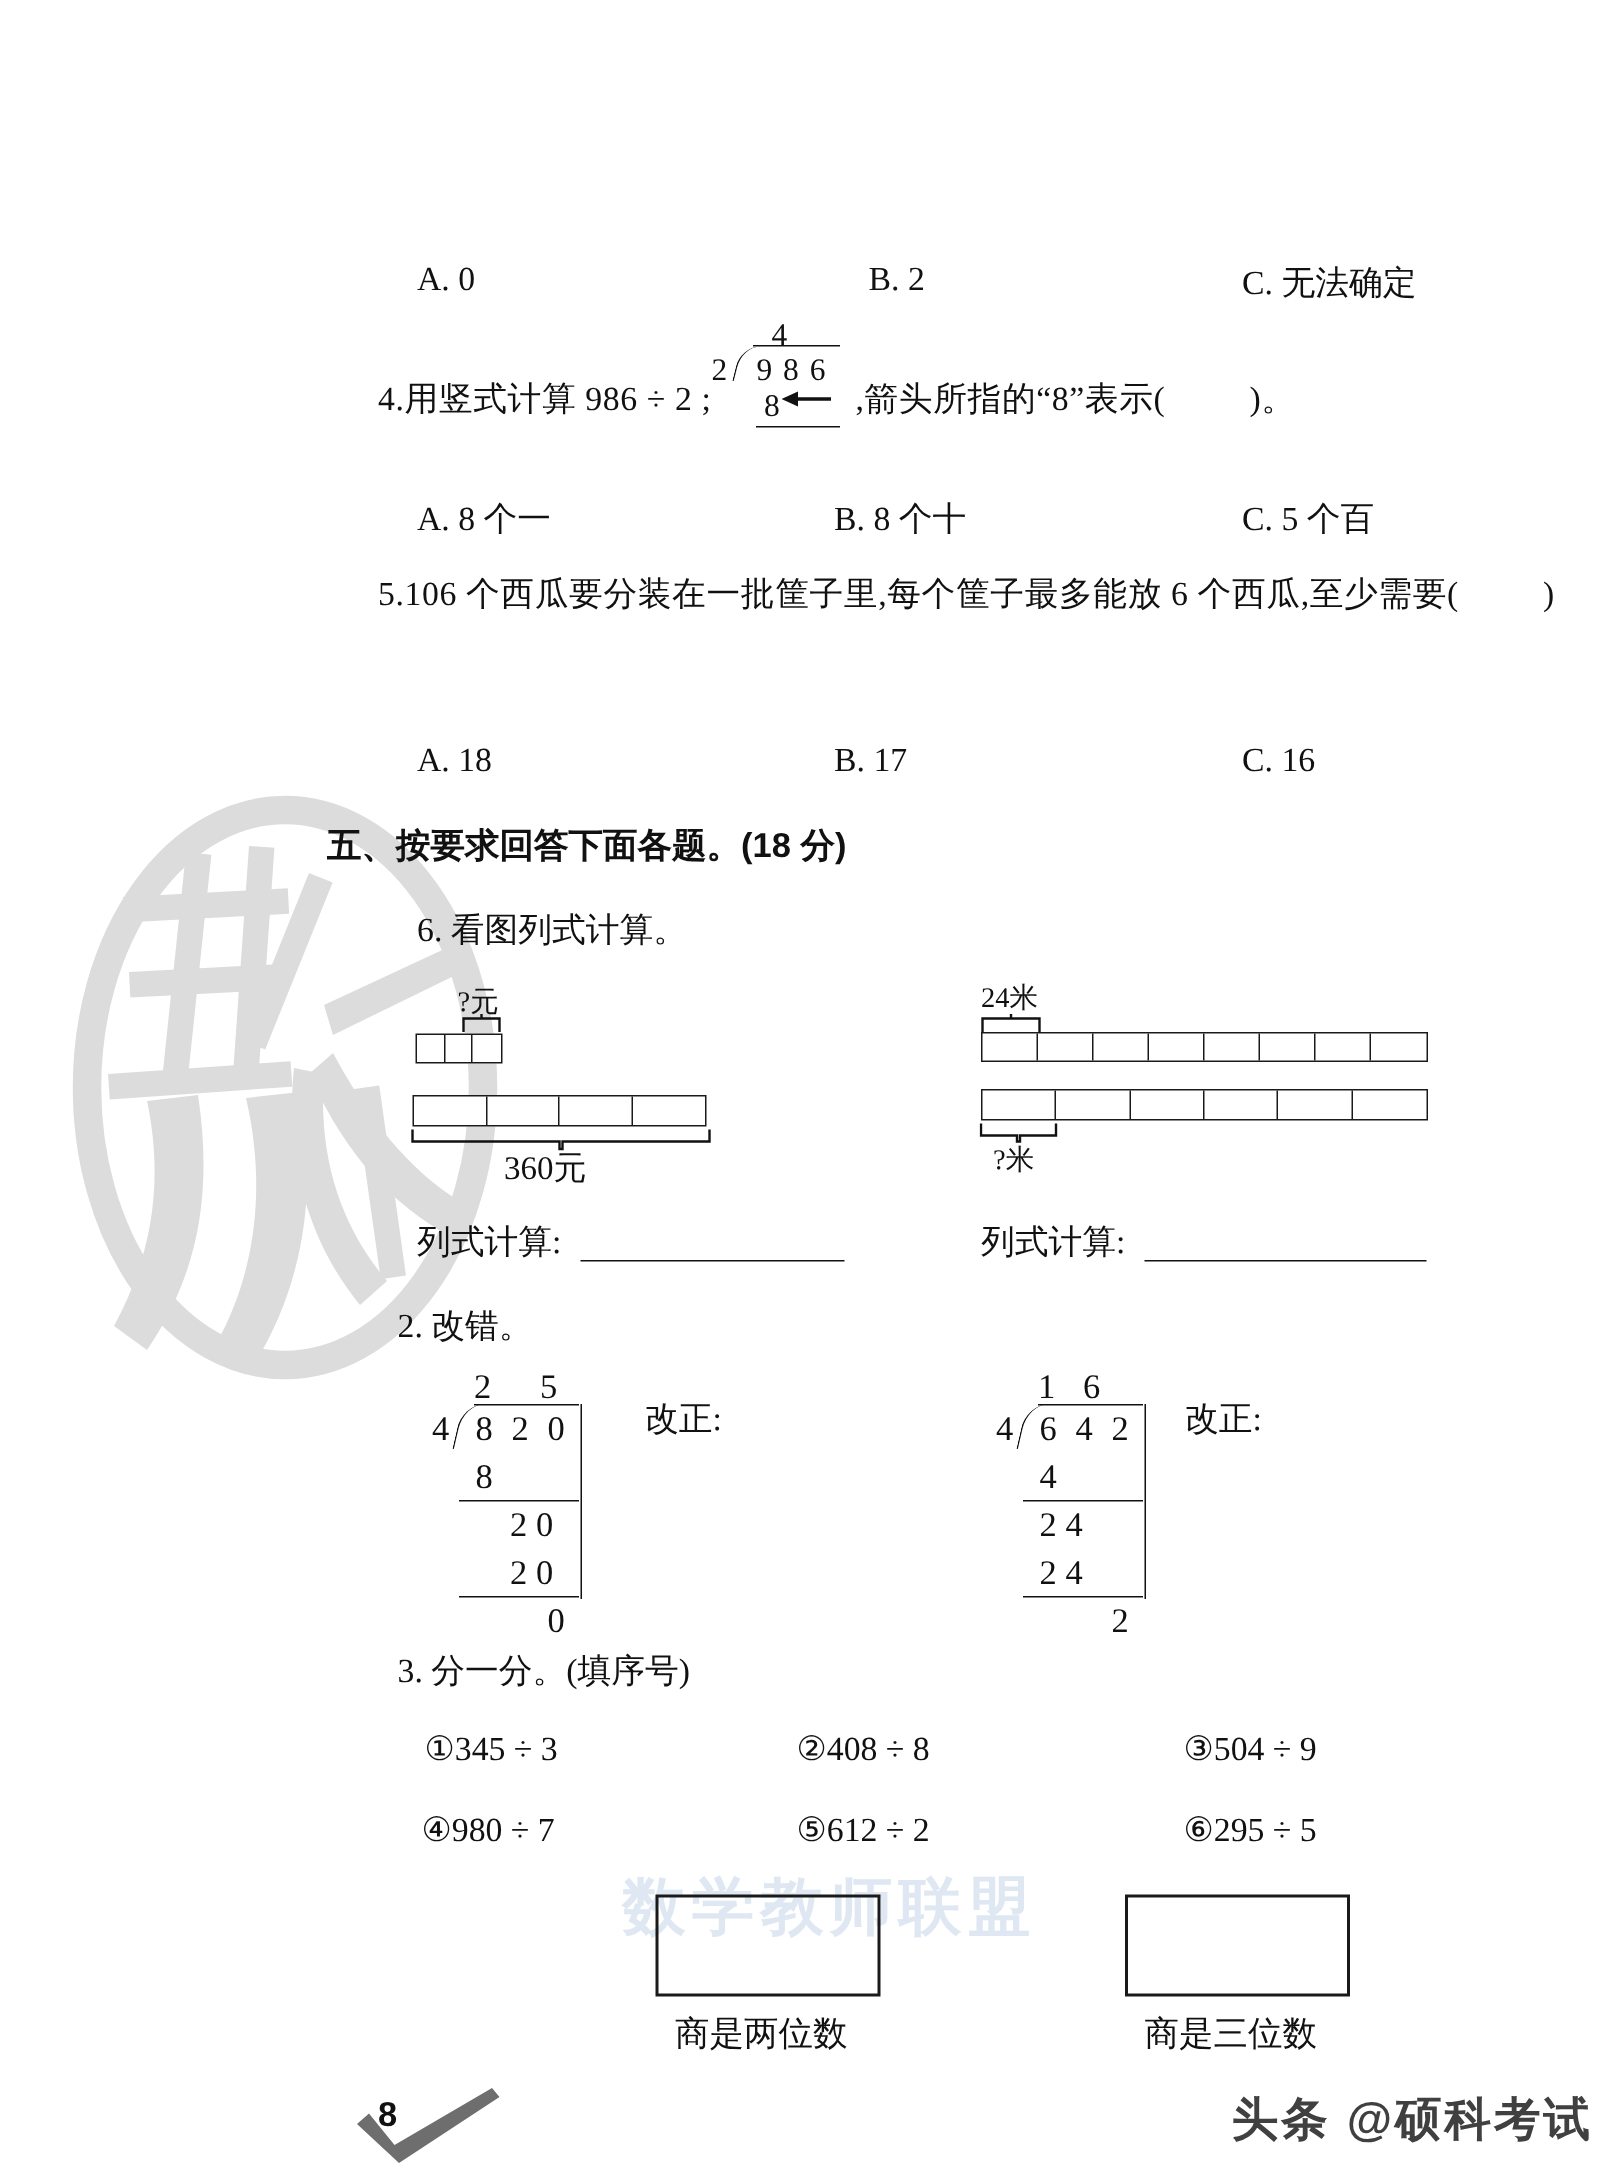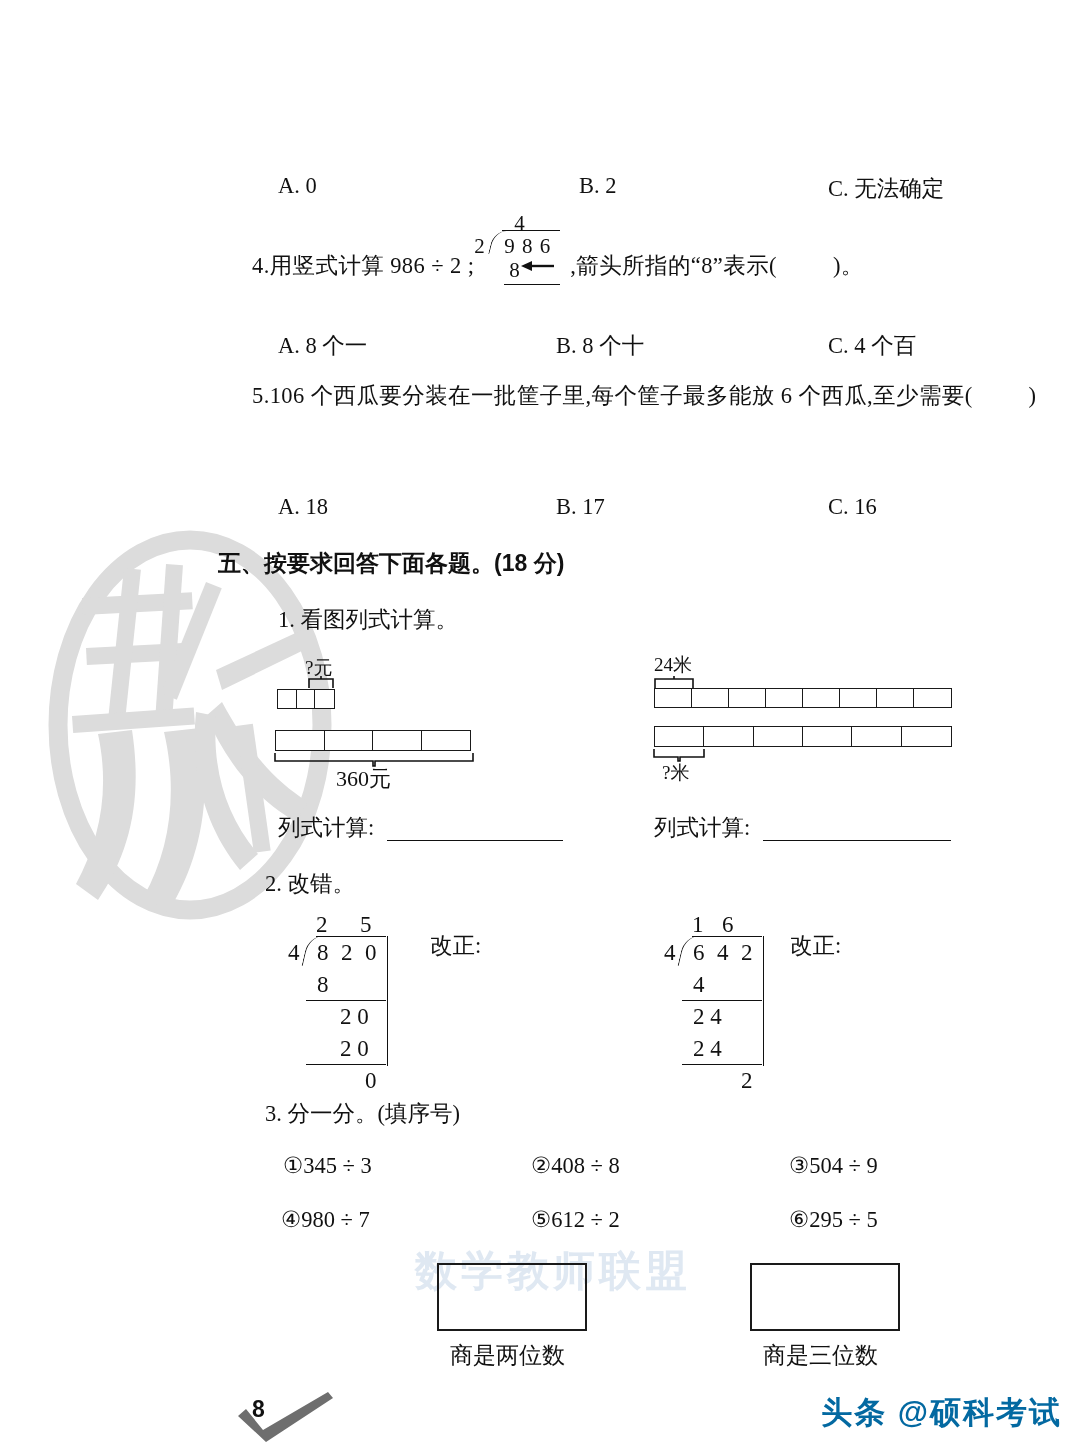--- a/index.html
+++ b/index.html
@@ -204,21 +204,21 @@
     color: #111;
     z-index: 3;
   }
   #footer-credit {
     position: absolute;
     right: 18px;
     top: 1392px;
     font-family: "Liberation Sans", "DejaVu Sans", sans-serif;
     font-weight: bold;
     font-size: 31px;
-    color: #0369a1;
+    color: #404040;
     letter-spacing: 2px;
     white-space: nowrap;
   }
 </style>
 </head>
 <body>
 
 <div id="wm-seal">
   <svg viewBox="0 0 300 410" width="300" height="410" aria-hidden="true">
     <ellipse cx="150" cy="205" rx="132" ry="185" fill="none" stroke="#dcdcdc" stroke-width="19"></ellipse>
@@ -261,33 +261,33 @@
       <span class="q4-subline"></span>
       <svg class="q4-arrow" viewBox="0 0 34 14">
         <line x1="33" y1="7" x2="8" y2="7" stroke="#111" stroke-width="2.4"></line>
         <polygon points="0,7 11,2 11,12" fill="#111"></polygon>
       </svg>
     </span><span>,箭头所指的“8”表示(</span><span style="display:inline-block; width:56px;"></span><span>)。</span>
   </div>
 
   <div class="abs opt" style="left:278px; top:330px;">A. 8 个一</div>
   <div class="abs opt" style="left:556px; top:330px;">B. 8 个十</div>
-  <div class="abs opt" style="left:828px; top:330px;">C. 4 个百</div>
+  <div class="abs opt" style="left:828px; top:330px;">C. 5 个百</div>
 
   <div class="abs q-line" style="left:252px; top:380px;">
     <span>5.</span><span>106 个西瓜要分装在一批筐子里,每个筐子最多能放 6 个西瓜,至少需要(</span><span style="display:inline-block; width:56px;"></span><span>)</span>
   </div>
 
   <div class="abs opt" style="left:278px; top:494px;">A. 18</div>
   <div class="abs opt" style="left:556px; top:494px;">B. 17</div>
   <div class="abs opt" style="left:828px; top:494px;text-align:center;">C. 16</div>
 
   <div class="abs section-head" style="left:218px; top:548px;">五、按要求回答下面各题。(18 分)</div>
 
-  <div class="abs sub-q" style="left:278px; top:604px;">1. 看图列式计算。</div>
+  <div class="abs sub-q" style="left:278px; top:604px;">6. 看图列式计算。</div>
 
   <div>
     <svg class="brace-svg" style="left:308px; top:676px;" width="26" height="13" viewBox="0 0 26 13">
       <path d="M1 12 L1 3 L25 3 L25 12" fill="none" stroke="#111" stroke-width="1.6"></path>
       <line x1="13" y1="3" x2="13" y2="0" stroke="#111" stroke-width="1.6"></line>
     </svg>
     <div class="lbl" style="left:305px; top:655px;">?元</div>
 
     <div class="bar" style="left:277px; top:689px; width:58px; height:20px;">
       <div class="cell" style="width:33.33%"></div>

